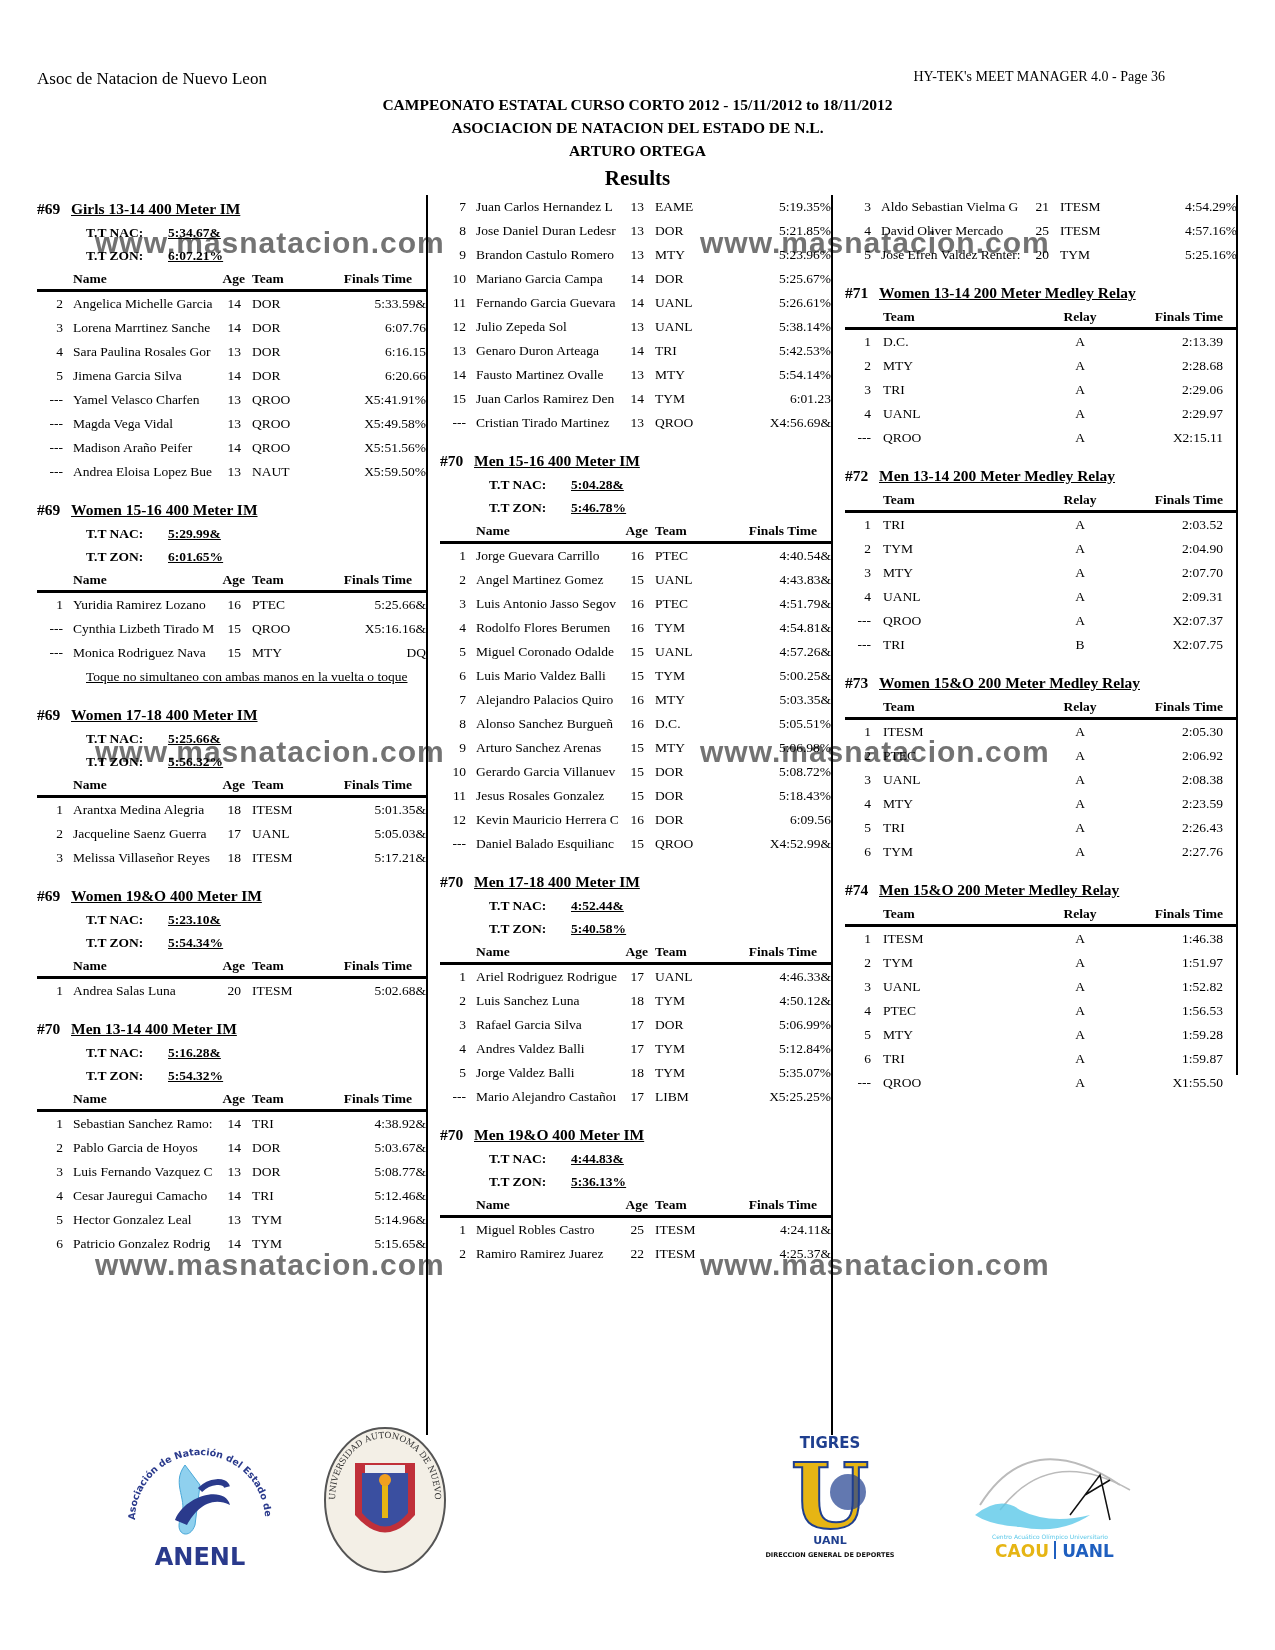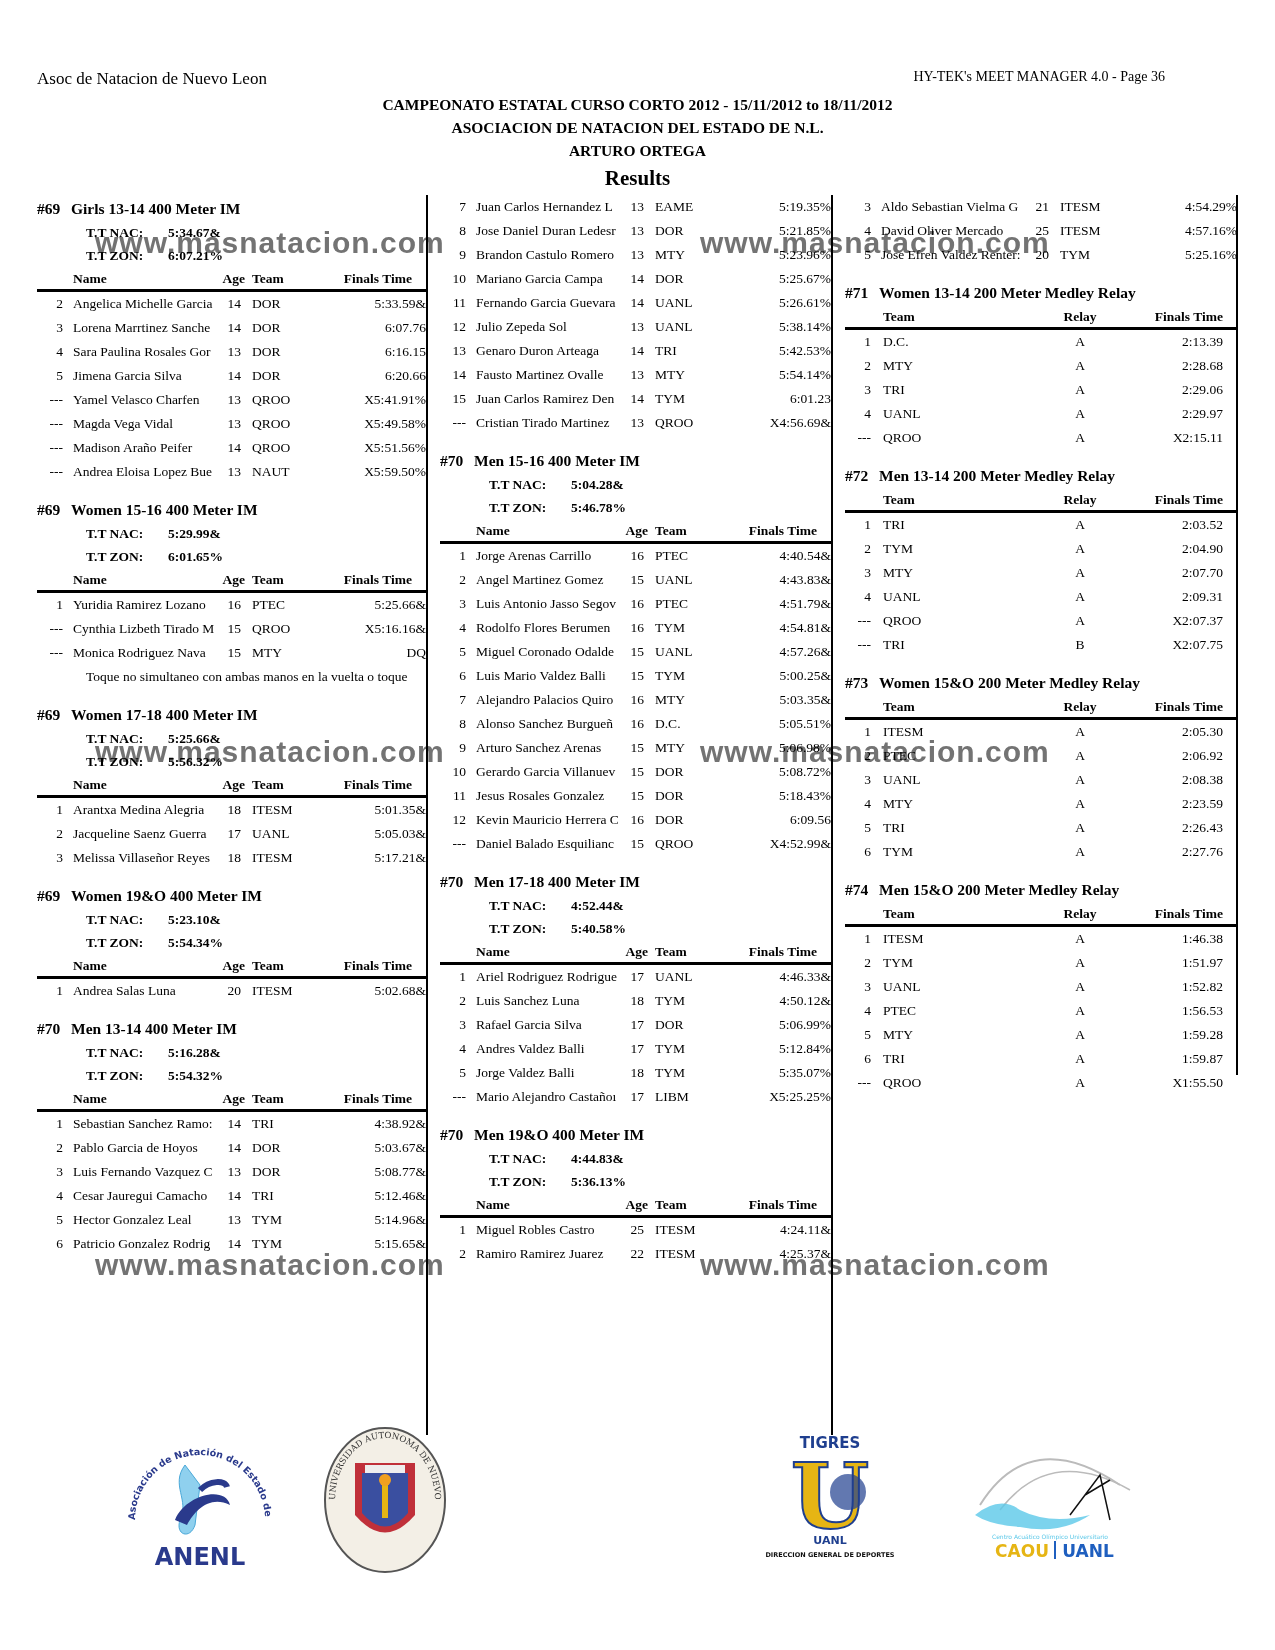--- a/index.html
+++ b/index.html
@@ -4,21 +4,21 @@
 <style>
   html, body { margin:0; padding:0; background:#fff; }
   body { width:1275px; height:1650px; position:relative; overflow:hidden;
          font-family:"Liberation Serif","DejaVu Serif",serif; color:#000; }
   .hdr-left { position:absolute; left:37px; top:69px; font-size:17px; }
   .hdr-right { position:absolute; right:110px; top:69px; font-size:14px; }
   .title { position:absolute; left:0; width:1275px; text-align:center; font-weight:bold; font-size:15.5px; }
   .t1 { top:96px; } .t2 { top:119px; } .t3 { top:142px; }
   .results { position:absolute; left:0; width:1275px; top:166px; text-align:center; font-size:21px; font-weight:bold; }
 
-  .col { position:absolute; top:195px; font-size:13.5px; }
+  .col { position:absolute; top:195px; font-size:13.5px;text-decoration:underline; }
   .col-left { left:37px; width:389px; }
   .col-mid { left:440px; width:391px; }
   .col-right { left:845px; width:392px; }
   .vline { position:absolute; width:2px; background:#000; }
   .v1 { left:426px; top:195px; height:1240px; }
   .v2 { left:831px; top:195px; height:1240px; }
   .v3 { left:1236px; top:195px; height:880px; }
 
   .event { margin-top:0; }
   .ev-title { font-weight:bold; font-size:15.5px; height:24px; line-height:24px; margin-top:2px; white-space:nowrap; }
@@ -361,21 +361,21 @@
       <div class="std"><span class="lbl">T.T NAC:</span><span>5:04.28&amp;</span></div>
       <div class="std"><span class="lbl">T.T ZON:</span><span>5:46.78%</span></div>
       <div class="thead">
         <span class="c-name">Name</span>
         <span class="c-age" style="left: 178px; width: 30px;">Age</span>
         <span class="c-team" style="left: 215px;">Team</span>
         <span class="c-time">Finals Time</span>
       </div>
       <div class="row">
         <span class="c-place">1</span>
-        <span class="c-name">Jorge Arenas Carrillo</span>
+        <span class="c-name">Jorge Guevara Carrillo</span>
         <span class="c-age">16</span>
         <span class="c-team">PTEC</span>
         <span class="c-time">4:40.54&amp;</span>
       </div>
       <div class="row">
         <span class="c-place">2</span>
         <span class="c-name">Angel Martinez Gomez</span>
         <span class="c-age">15</span>
         <span class="c-team">UANL</span>
         <span class="c-time">4:43.83&amp;</span>

